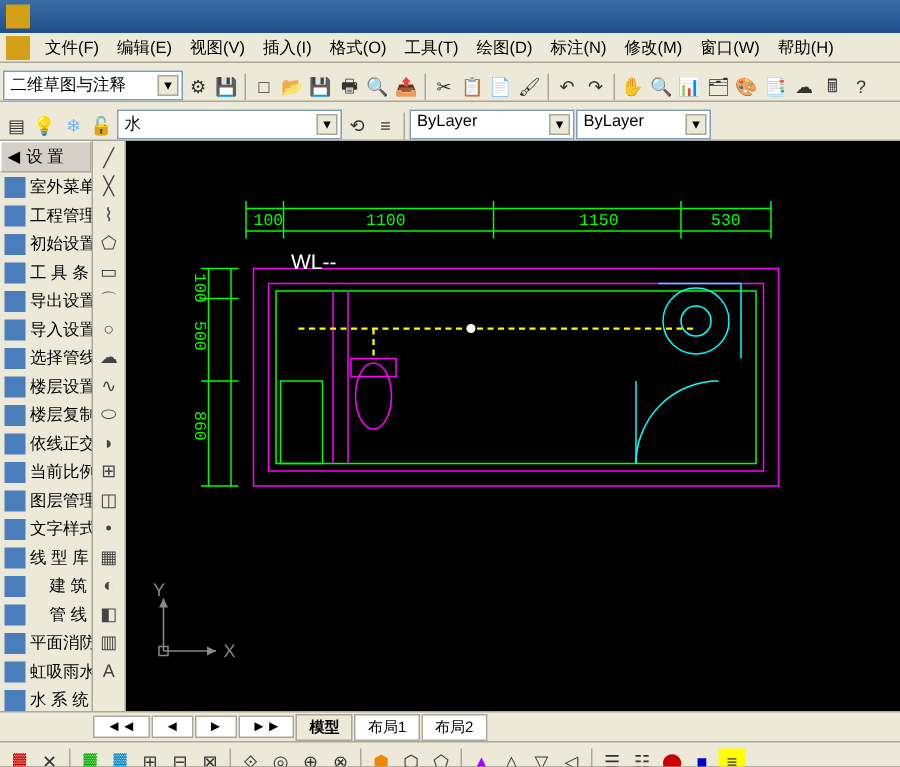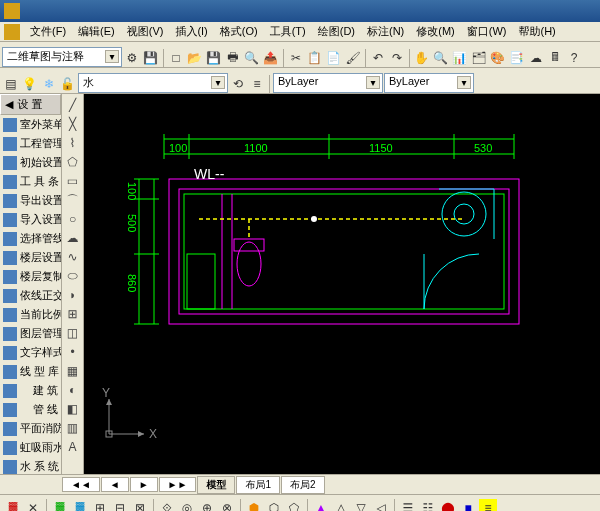--- a/index.html
+++ b/index.html
@@ -15,21 +15,21 @@
 .tbicon { width: 18px; height: 18px; border: 1px solid transparent; display: inline-flex; align-items: center; justify-content: center; font-size: 12px; color: #333; }
 .sep { width: 1px; height: 18px; background: #aca899; margin: 0 2px; }
 .main { display: flex; height: 380px; }
 .left-panel { width: 62px; background: #ece9d8; border-right: 1px solid #aca899; overflow: hidden; }
 .left-panel .hdr { background: #d4d0c8; border: 1px solid #fff; border-right-color: #aca899; border-bottom-color: #aca899; padding: 2px 4px; display: flex; align-items: center; }
 .left-panel .item { padding: 2px 3px; display: flex; align-items: center; gap: 3px; cursor: default; white-space: nowrap; justify-content: space-between; }
 .left-panel .item .ico { width: 14px; height: 14px; background: #4a7ebb; flex-shrink: 0; }
 .tool-col { width: 22px; background: #ece9d8; border-right: 1px solid #aca899; display: flex; flex-direction: column; align-items: center; padding-top: 2px; gap: 1px; }
 .tool-col .t { width: 18px; height: 18px; display: flex; align-items: center; justify-content: center; font-size: 12px; color: #444; }
 .canvas { flex: 1; background: #000; position: relative; overflow: hidden; }
-.dim { position: absolute; color: #0f0; font-family: Liberation Sans, sans-serif; font-size: 11px; }
+.dim { position: absolute; color: #0f0; font-family: Liberation Mono, monospace; font-size: 11px; }
 .room-label { position: absolute; color: #fff; font-family: SimHei; font-size: 28px; left: 270px; top: 170px; }
 .wl-label { position: absolute; color: #fff; font-size: 14px; left: 110px; top: 72px; text-align: center; }
 .axis { position: absolute; color: #888; font-size: 12px; }
 .tabs { background: #ece9d8; height: 20px; display: flex; align-items: center; border-top: 1px solid #aca899; padding-left: 62px; }
 .tab-btn { padding: 1px 8px; border: 1px solid #aca899; background: #fff; margin-right: 1px; font-size: 10px; }
 .tab-btn.active { background: #ece9d8; font-weight: bold; }
 .bottom-tb { background: #ece9d8; height: 26px; border-top: 1px solid #aca899; display: flex; align-items: center; padding: 0 4px; gap: 2px; }
 svg line.green { stroke: #0f0; stroke-width: 1; }
 svg line.mag { stroke: #f0f; stroke-width: 1; }
 svg line.cyan { stroke: #0ff; stroke-width: 1; }
@@ -252,21 +252,21 @@
       <rect x="103" y="160" width="28" height="55" fill="none" stroke="#0f0"></rect>
 
       <line x1="25" y1="340" x2="60" y2="340" stroke="#888"></line>
       <line x1="25" y1="340" x2="25" y2="305" stroke="#888"></line>
       <polygon points="60,340 54,337 54,343" fill="#888"></polygon>
       <polygon points="25,305 22,311 28,311" fill="#888"></polygon>
       <rect x="22" y="337" width="6" height="6" fill="none" stroke="#888"></rect>
     </svg>
     <span class="dim" style="left:85px;top:48px">100</span>
     <span class="dim" style="left:160px;top:48px">1100</span>
-    <span class="dim" style="left:285px;top:48px">1150</span>
+    <span class="dim" style="left:302px;top:48px">1150</span>
     <span class="dim" style="left:390px;top:48px">530</span>
     <span class="dim" style="left:42px;top:88px;writing-mode:vertical-rl">100</span>
     <span class="dim" style="left:42px;top:120px;writing-mode:vertical-rl">500</span>
     <span class="dim" style="left:42px;top:180px;writing-mode:vertical-rl">860</span>
     <span class="wl-label">WL--</span>
     <span class="axis" style="left:65px;top:333px">X</span>
     <span class="axis" style="left:18px;top:292px">Y</span>
   </div>
 </div>
 

